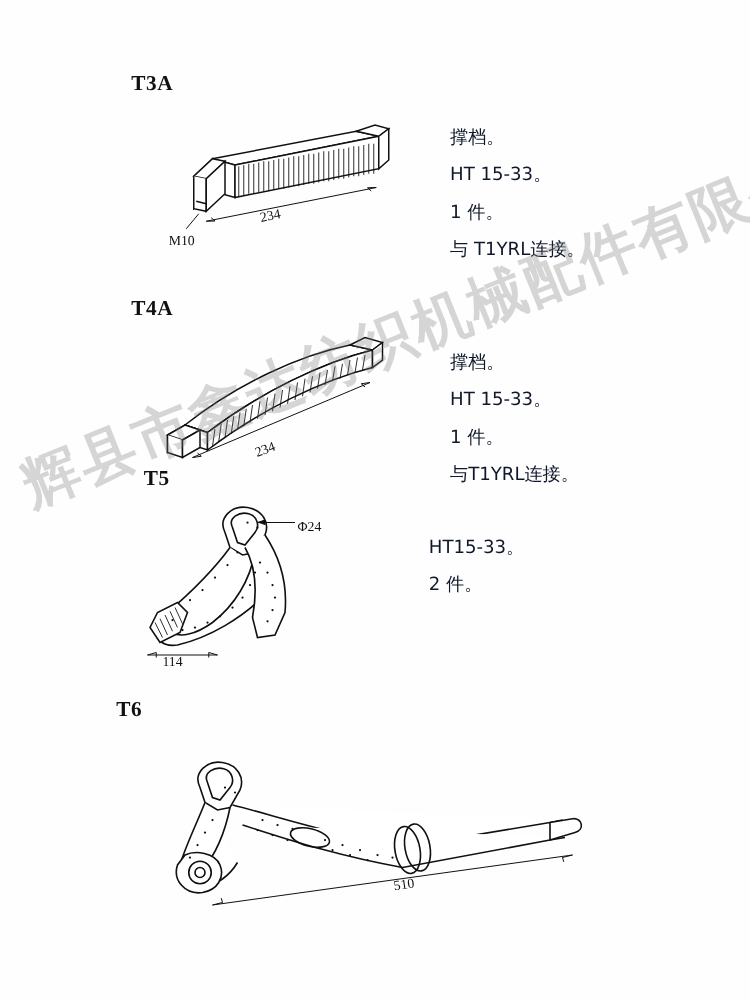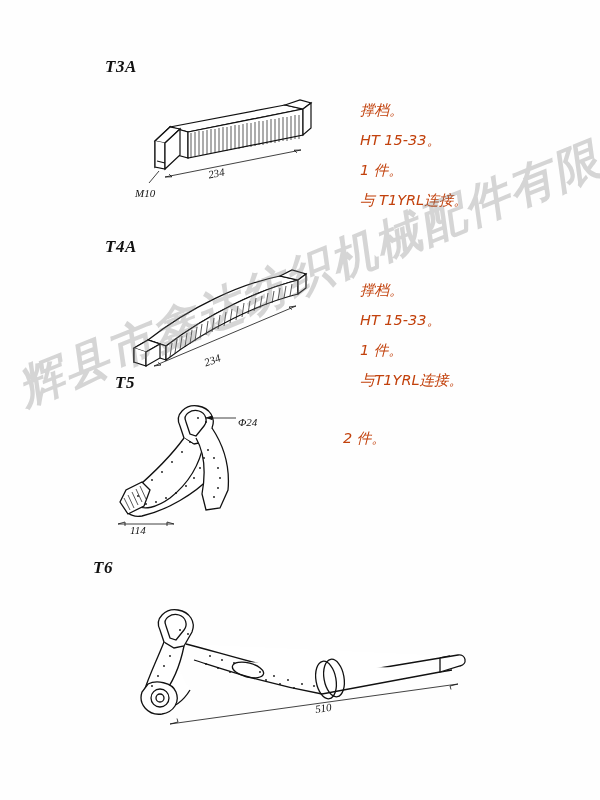--- a/index.html
+++ b/index.html
@@ -13,21 +13,20 @@
     font-family: "Liberation Serif", serif;
     overflow: hidden;
     position: relative;
   }
   #page {
     position: relative;
     width: 600px;
     height: 800px;
     background: #fefefe;
     overflow: hidden;
-    font-style: italic;
   }
 
   
   .watermark {
     position: absolute;
     left: 20px;
     top: 360px;
     width: 580px;
     transform: rotate(-22deg);
     transform-origin: left center;
@@ -50,21 +49,21 @@
     font-family: "Liberation Serif", serif;
     font-weight: bold;
     font-size: 17px;
     color: #111;
     letter-spacing: 0.5px;
   }
   .spec {
     position: absolute;
     font-family: "DejaVu Sans", sans-serif;
     font-size: 14.5px;
-    color: #c2410c;
+    color: #0f172a;
     line-height: 30px;
     white-space: nowrap;
   }
   .spec div { white-space: nowrap; }
 
   .fig {
     position: absolute;
   }
   .dim {
     position: absolute;
@@ -269,20 +268,21 @@
           <path d="M10,126 L66,126" stroke-width="0.8"></path>
           <path d="M10,126 l7,-2 l0,4" stroke-width="0.8"></path>
           <path d="M66,126 l-7,-2 l0,4" stroke-width="0.8"></path>
         </g>
       </svg>
       <div class="dim" style="left:130px; top:18px;">Φ24</div>
       <div class="dim" style="left:22px; top:126px;">114</div>
     </div>
 
     <div class="spec" style="left:343px; top:423px;">
+      <div>HT15-33。</div>
       <div>2 件。</div>
     </div>
   </div>
 
   <div class="item">
     <div class="code" style="left:93px; top:558px;">T6</div>
 
     <div class="fig" style="left:140px; top:600px;">
       <svg width="330" height="165" viewBox="0 0 330 165">
         <g fill="none" stroke="#111" stroke-width="1.3">

